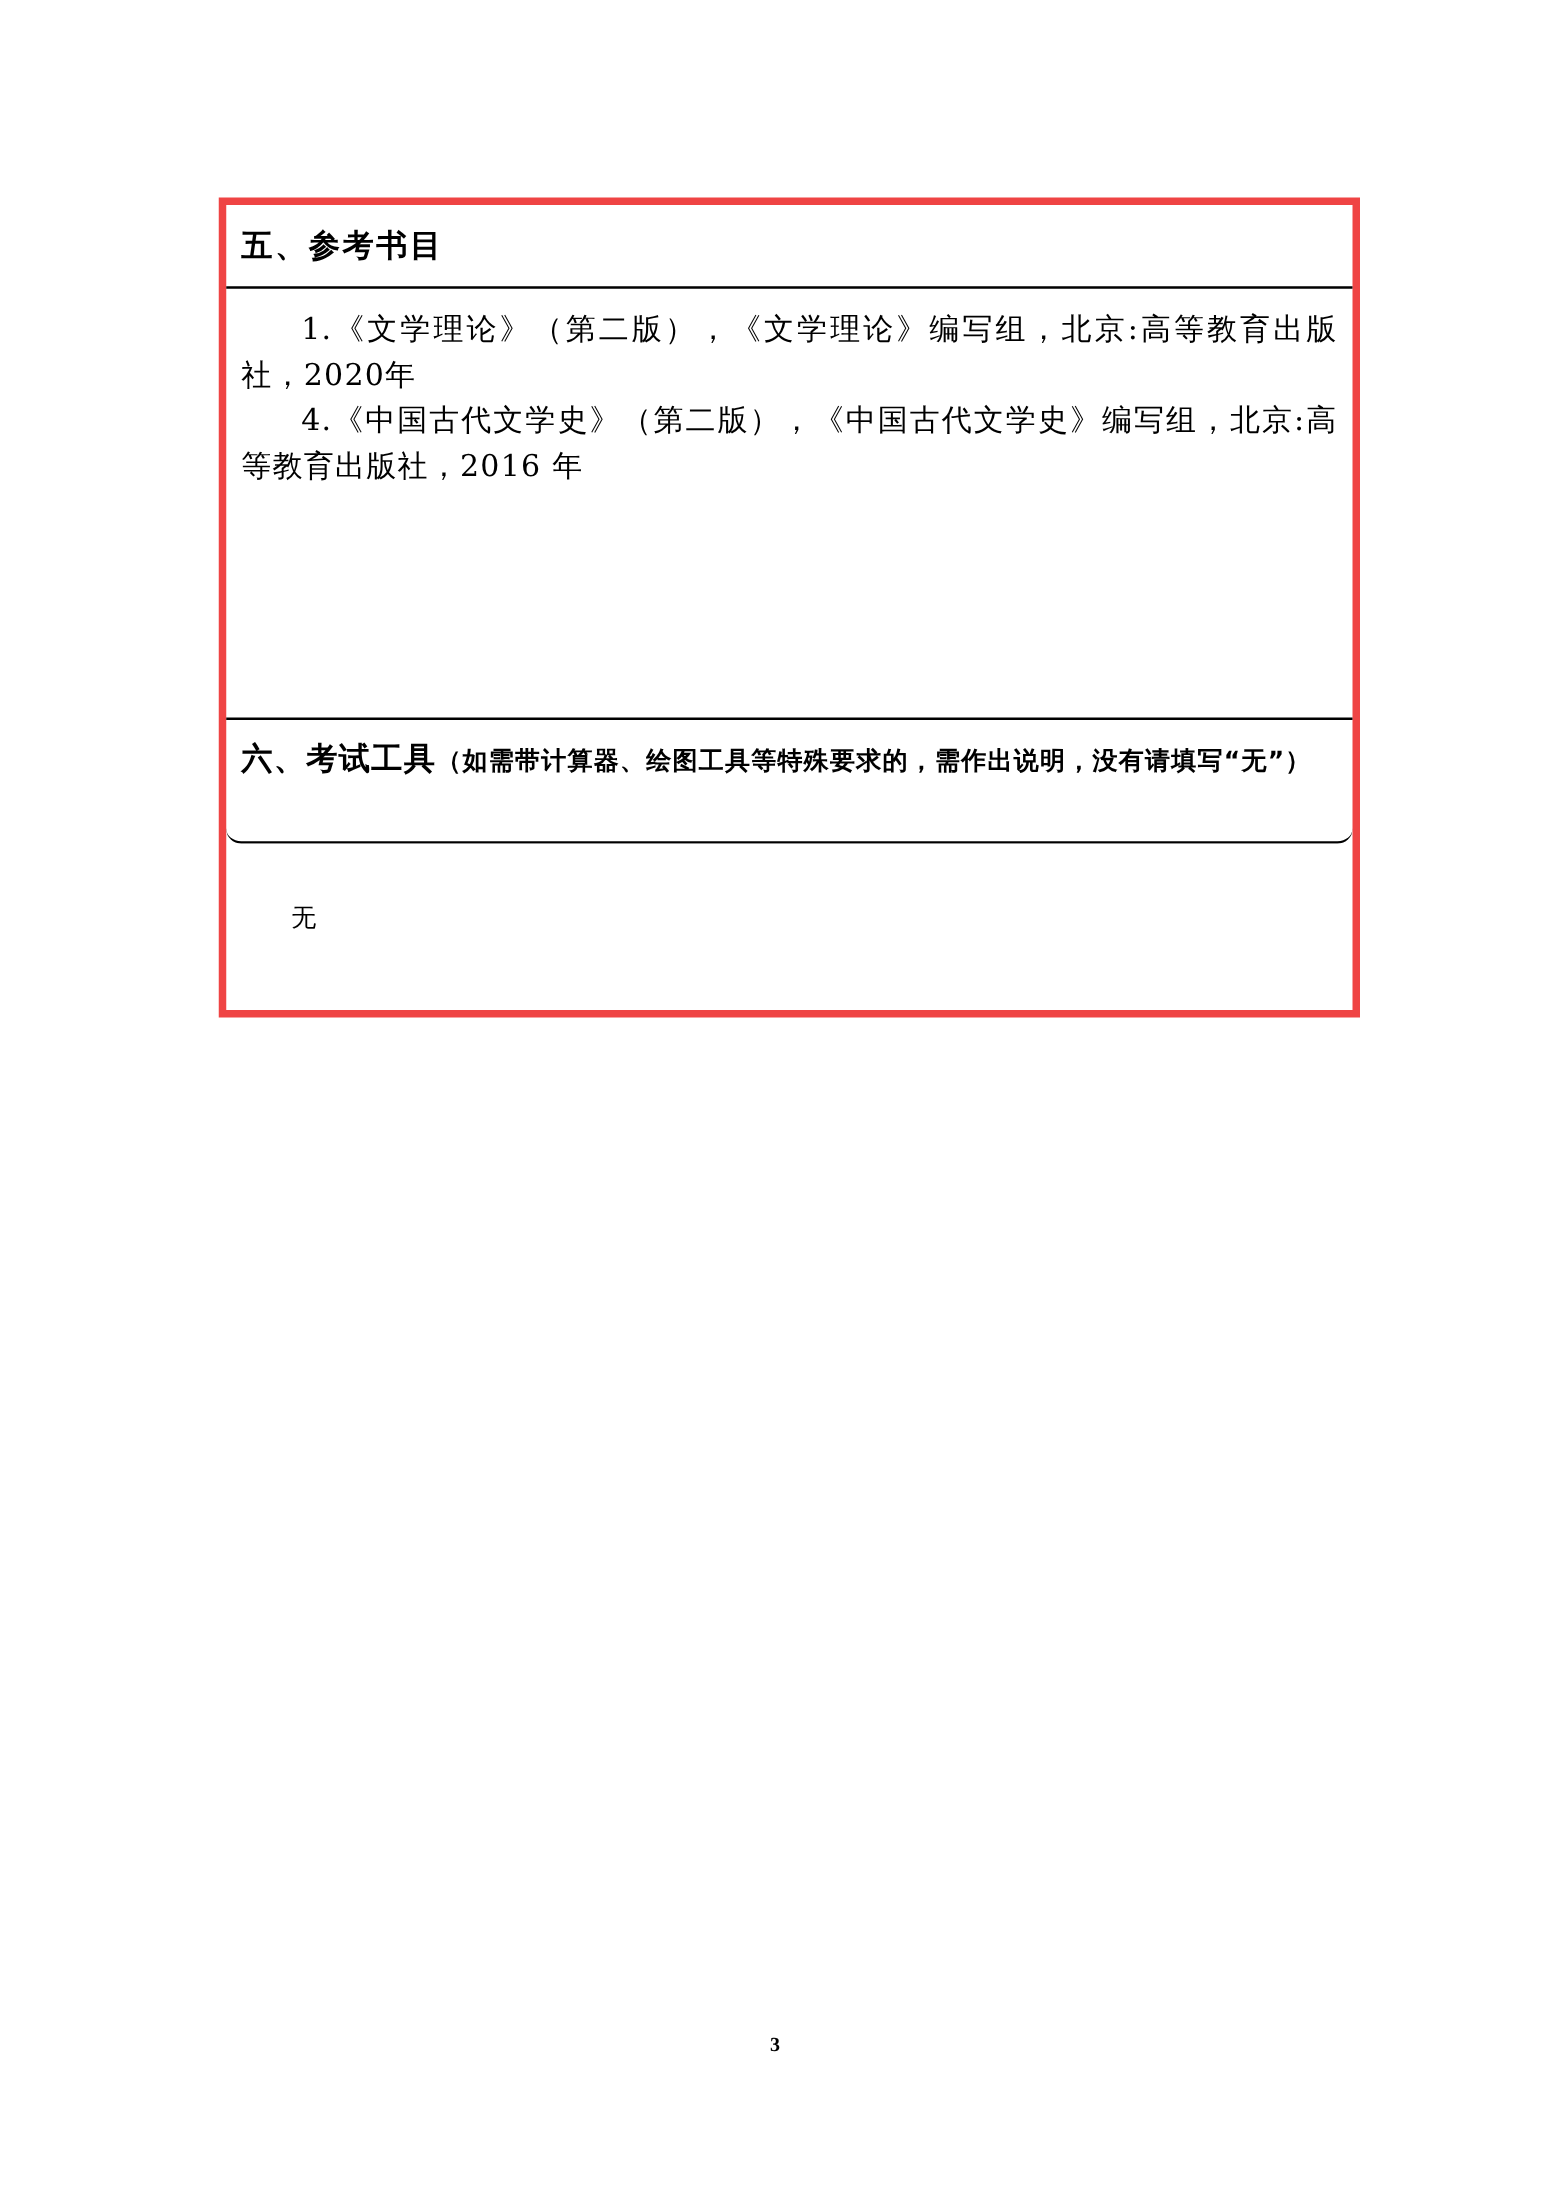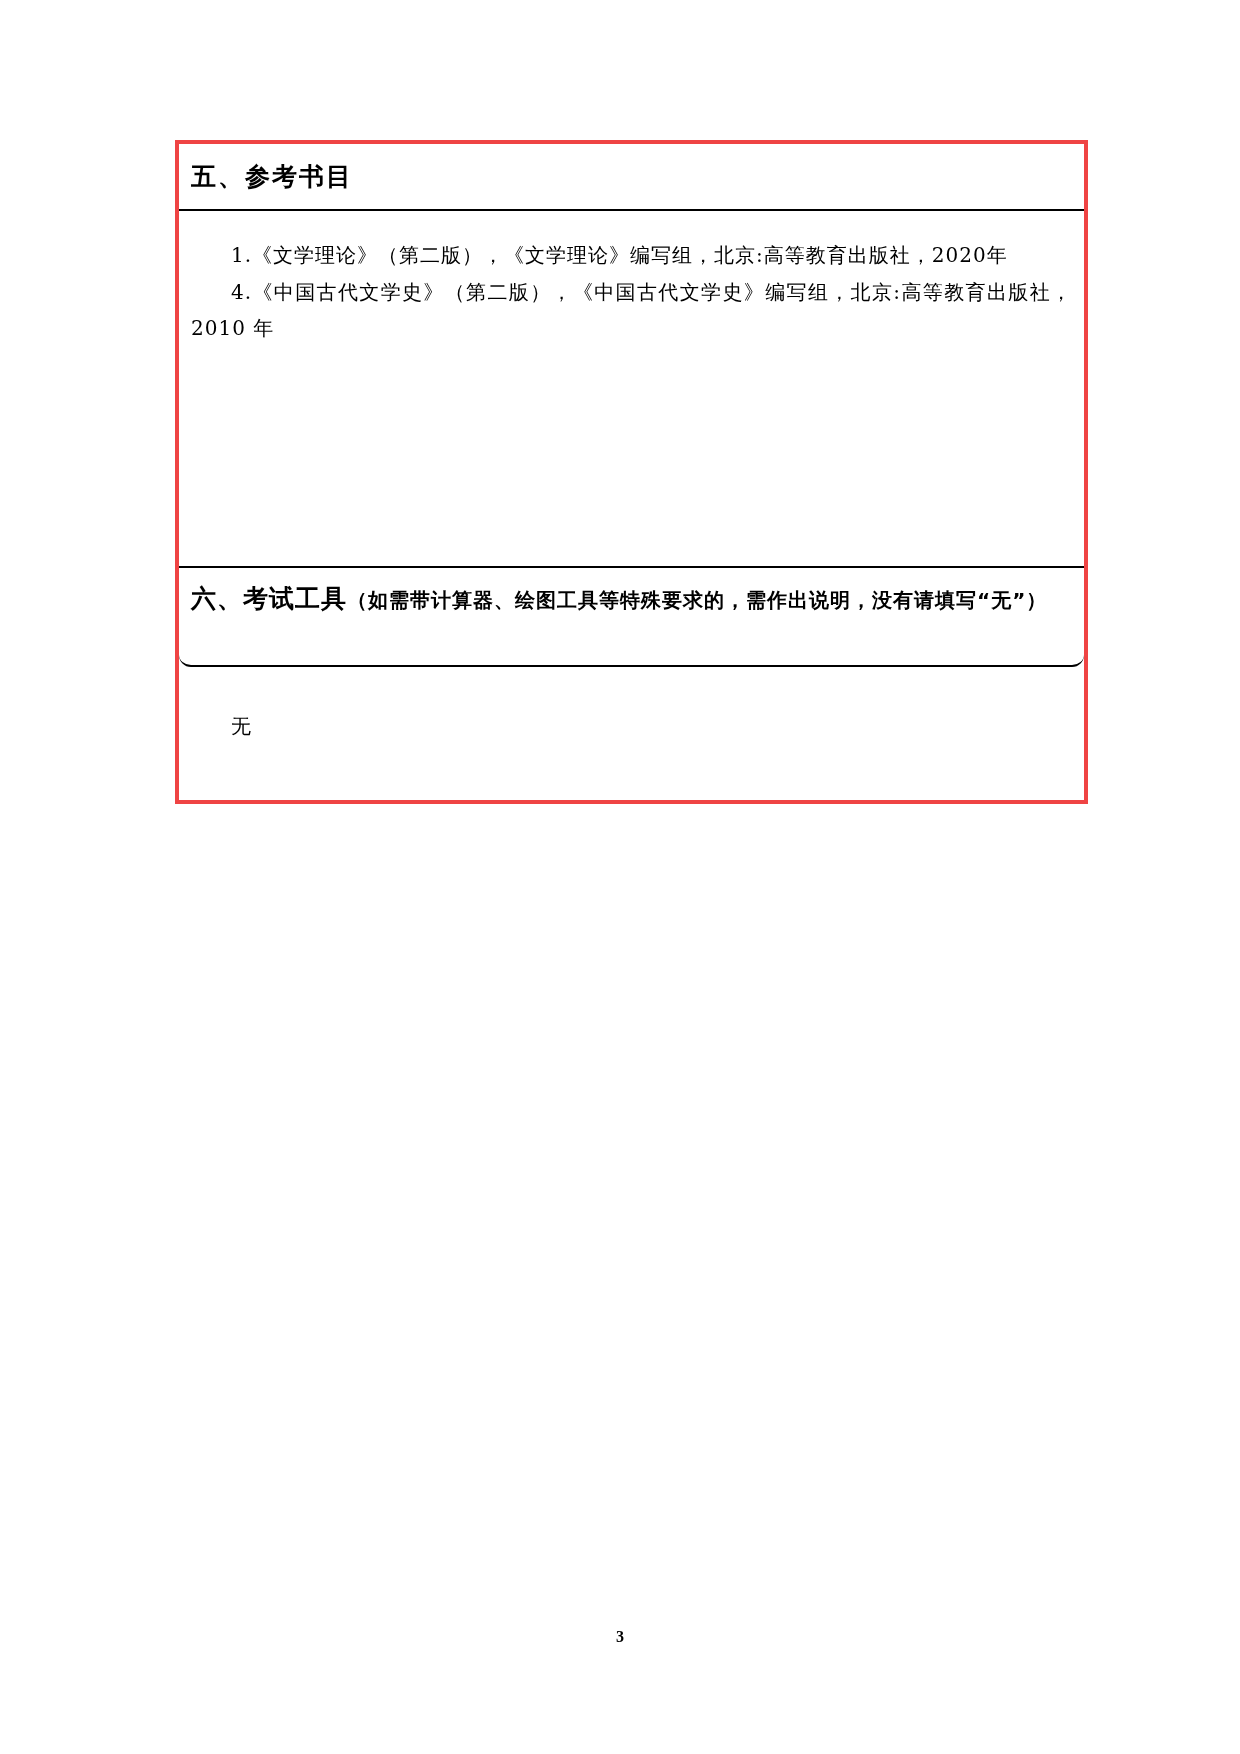--- a/index.html
+++ b/index.html
@@ -11,23 +11,23 @@
       width: 1240px;
       height: 1754px;
       position: relative;
       overflow: hidden;
       font-family: "DejaVu Serif", "Liberation Serif", serif;
       color: #000000;
     }
     .page-table {
       position: absolute;
       left: 175px;
-      top: 140px;
+      top: 158px;
       width: 913px;
-      border: 4px solid #ef4444;
+      border: 6px solid #ef4444;
       box-sizing: border-box;
     }
     .row {
       border-bottom: 2px solid #000;
       box-sizing: border-box;
       position: relative;
     }
     .row:last-child { border-bottom: none; }
 
     .sec-header {
@@ -39,23 +39,22 @@
       height: 67px;
       display: flex;
       align-items: center;
       font-size: 25px;
       letter-spacing: 2px;
     }
     .sec5-body {
       height: 345px;
       padding: 14px 12px 0 12px;
       box-sizing: border-box;
-      font-size: 20px;
+      font-size: 24px;
       line-height: 36.5px;
-      margin-top: 12px;
     }
     .ref-line {
       text-indent: 2em;
       text-align: justify;
       letter-spacing: 1px;
       margin: 0;
     }
     .sec6-head {
       height: 99px;
       padding: 8px 12px 0 12px;
@@ -97,21 +96,21 @@
 <body>
 
 <div class="page-table">
 
   <div class="row sec-header sec5-head">
     <span>五、参考书目</span>
   </div>
 
   <div class="row sec5-body">
     <p class="ref-line">1.《文学理论》（第二版），《文学理论》编写组，北京:高等教育出版社，2020年</p>
-    <p class="ref-line">4.《中国古代文学史》（第二版），《中国古代文学史》编写组，北京:高等教育出版社，2010 年</p>
+    <p class="ref-line">4.《中国古代文学史》（第二版），《中国古代文学史》编写组，北京:高等教育出版社，2016 年</p>
   </div>
 
   <div class="row sec-header sec6-head">
     <span class="sec6-title">六、考试工具</span><span class="sec6-note">（如需带计算器、绘图工具等特殊要求的，需作出说明，没有请填写“无”）</span>
   </div>
 
   <div class="row sec6-body">
     <span class="answer">无</span>
   </div>
 

